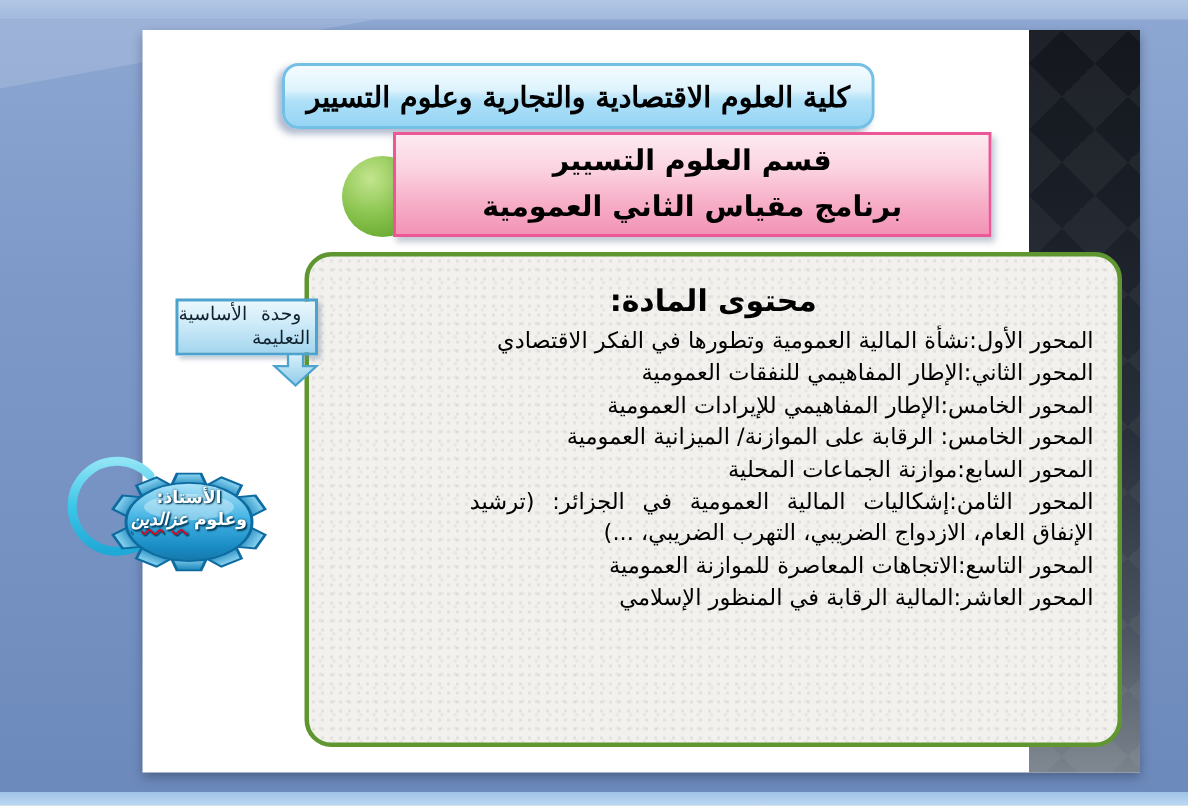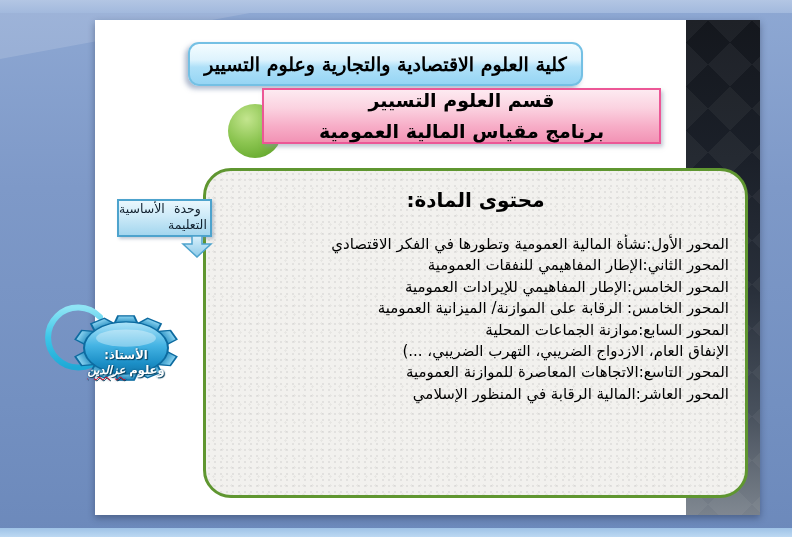--- a/index.html
+++ b/index.html
@@ -28,55 +28,55 @@
   .faculty-banner { position:absolute; left:188px; top:42px; width:395px; height:44px;
                     border:2px solid #74c0e4; border-radius:11px;
                     background:linear-gradient(180deg,#f4fcff 0%,#ddf3fd 40%,#aee0f8 58%,#96d5f4 100%);
                     box-shadow:-3px 3px 5px rgba(110,130,165,0.55);
                     display:flex; align-items:center; justify-content:center;
                     font-family:"DejaVu Serif", serif; font-weight:bold; font-size:19px; color:#000; }
 
   .green-circle { position:absolute; left:228px; top:104px; width:54px; height:54px; border-radius:50%;
                   background:radial-gradient(circle at 35% 28%, #c3e58e 0%, #8cc551 45%, #68ab30 80%, #5a9a27 100%); }
 
-  .dept-banner { position:absolute; left:262px; top:88px; width:399px; height:56px;
+  .dept-banner { position:absolute; left:262px; top:88px; width:399px; height:70px;
                  border:2px solid #ec5796;
                  background:linear-gradient(180deg,#fdeaf1 0%,#fbd2e0 35%,#f7adc7 70%,#f293b5 100%);
                  box-shadow:2px 3px 4px rgba(135,145,170,0.5);
                  display:flex; flex-direction:column; justify-content:center;
                  text-align:center; font-weight:bold; font-size:19px; color:#000; line-height:31px; }
 
   .content-box { position:absolute; left:203px; top:168px; width:545px; height:330px;
-                 border:3px solid #5f9630; border-radius:28px;
+                 border:3px solid #5f9630; border-radius:18px;
                  background-color:#f2f1ee;
                  background-image:radial-gradient(rgba(90,90,90,0.10) 1px, transparent 1.3px),
                                   radial-gradient(rgba(90,90,90,0.07) 1px, transparent 1.3px);
                  background-size:6px 6px, 9px 9px; background-position:0 0, 3px 4px;
                  overflow:hidden; }
   .content-heading { margin-top:17px; text-align:center; direction:rtl;
                      font-weight:bold; font-size:20px; color:#000; }
-  .content-lines { margin-top:22px; padding:0 16px 0 10px; direction:rtl; text-align:right;
+  .content-lines { margin-top:5px; padding:0 16px 0 10px; direction:rtl; text-align:right;
                    font-size:15px; line-height:21.4px; color:#000; }
   .content-line { white-space:nowrap; overflow:hidden; }
   .content-line.spread { word-spacing:7px; }
 
   .unit-callout { position:absolute; left:117px; top:199px; width:95px; height:38px;
                   border:2px solid #4da3cd;
                   background:linear-gradient(180deg,#eaf7fd 0%,#cdeaf8 45%,#a3d6ee 100%);
                   box-shadow:2px 2px 3px rgba(120,140,165,0.45);
                   display:flex; flex-direction:row; justify-content:center;
                   direction:rtl; text-align:center; font-size:12.5px; line-height:16px; color:#10202e; }
   .callout-arrow { position:absolute; left:180px; top:236px; }
 
   .arc-swoosh { position:absolute; left:34px; top:300px; }
   .gear-badge { position:absolute; left:62px; top:302px; width:128px; height:92px; }
   .gear-badge svg { position:absolute; left:0; top:0; }
   .gear-text { position:absolute; left:0; top:22px; width:128px; direction:rtl; text-align:center;
                font-size:11.5px; font-weight:bold; line-height:15px; color:#ffffff;
-               text-shadow:0 0 2px #084f75, 1px 1px 1px #063a56;margin-top:24px; }
+               text-shadow:0 0 2px #084f75, 1px 1px 1px #063a56; }
   .wavy { text-decoration-line:underline; text-decoration-style:wavy;
           text-decoration-color:#e2001a; text-decoration-thickness:1px; text-underline-offset:2px;font-style:italic; }
 </style>
 </head>
 <body>
 
 <div id="page">
   <div class="top-band"></div>
   <div class="top-wedge"></div>
   <div class="bottom-bar"></div>
@@ -134,31 +134,32 @@
   </div>
 
   <div class="faculty-banner" dir="rtl">
     <span>كلية العلوم الاقتصادية والتجارية وعلوم التسيير</span>
   </div>
 
   <div class="green-circle"></div>
 
   <div class="dept-banner" dir="rtl">
     <div>قسم العلوم التسيير</div>
-    <div>برنامج مقياس المالية العمومية</div>
+    <div>برنامج مقياس الثاني العمومية</div>
   </div>
 
   <div class="content-box">
     <div class="content-heading">محتوى المادة:</div>
     <div class="content-lines">
         <div class="content-line" dir="rtl">المحور الأول:نشأة المالية العمومية وتطورها في الفكر الاقتصادي</div>
         <div class="content-line" dir="rtl">المحور الثاني:الإطار المفاهيمي للنفقات العمومية</div>
         <div class="content-line" dir="rtl">المحور الخامس:الإطار المفاهيمي للإيرادات العمومية</div>
         <div class="content-line" dir="rtl">المحور الخامس: الرقابة على الموازنة/ الميزانية العمومية</div>
         <div class="content-line" dir="rtl">المحور السابع:موازنة الجماعات المحلية</div>
+        <div class="content-line spread" dir="rtl">المحور الثامن:إشكاليات المالية العمومية في الجزائر: (ترشيد</div>
         <div class="content-line" dir="rtl">الإنفاق العام، الازدواج الضريبي، التهرب الضريبي، ...)</div>
         <div class="content-line" dir="rtl">المحور التاسع:الاتجاهات المعاصرة للموازنة العمومية</div>
         <div class="content-line" dir="rtl">المحور العاشر:المالية الرقابة في المنظور الإسلامي</div>
       </div>
   </div>
 
   <div class="unit-callout">
     <div>وحدة التعليمة</div>
     <div>الأساسية</div>
   </div>

